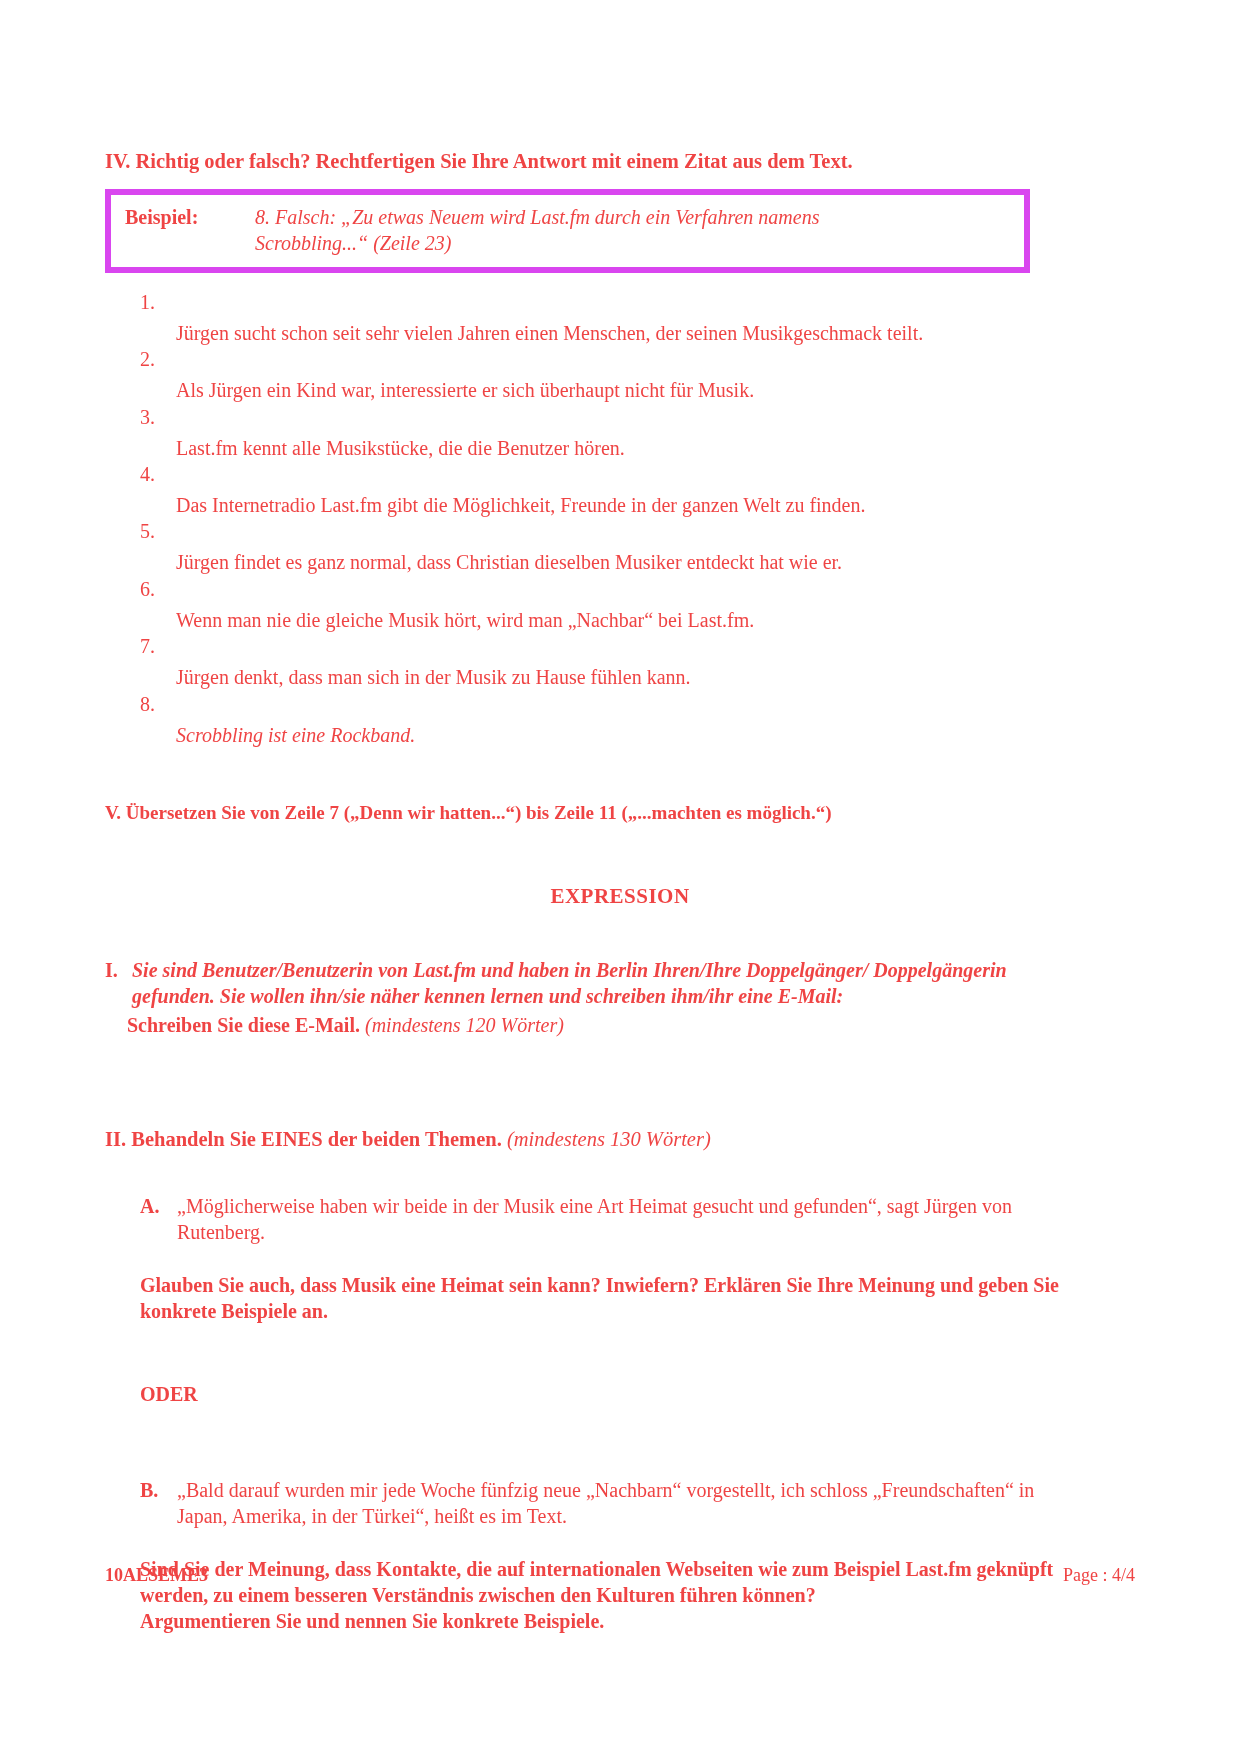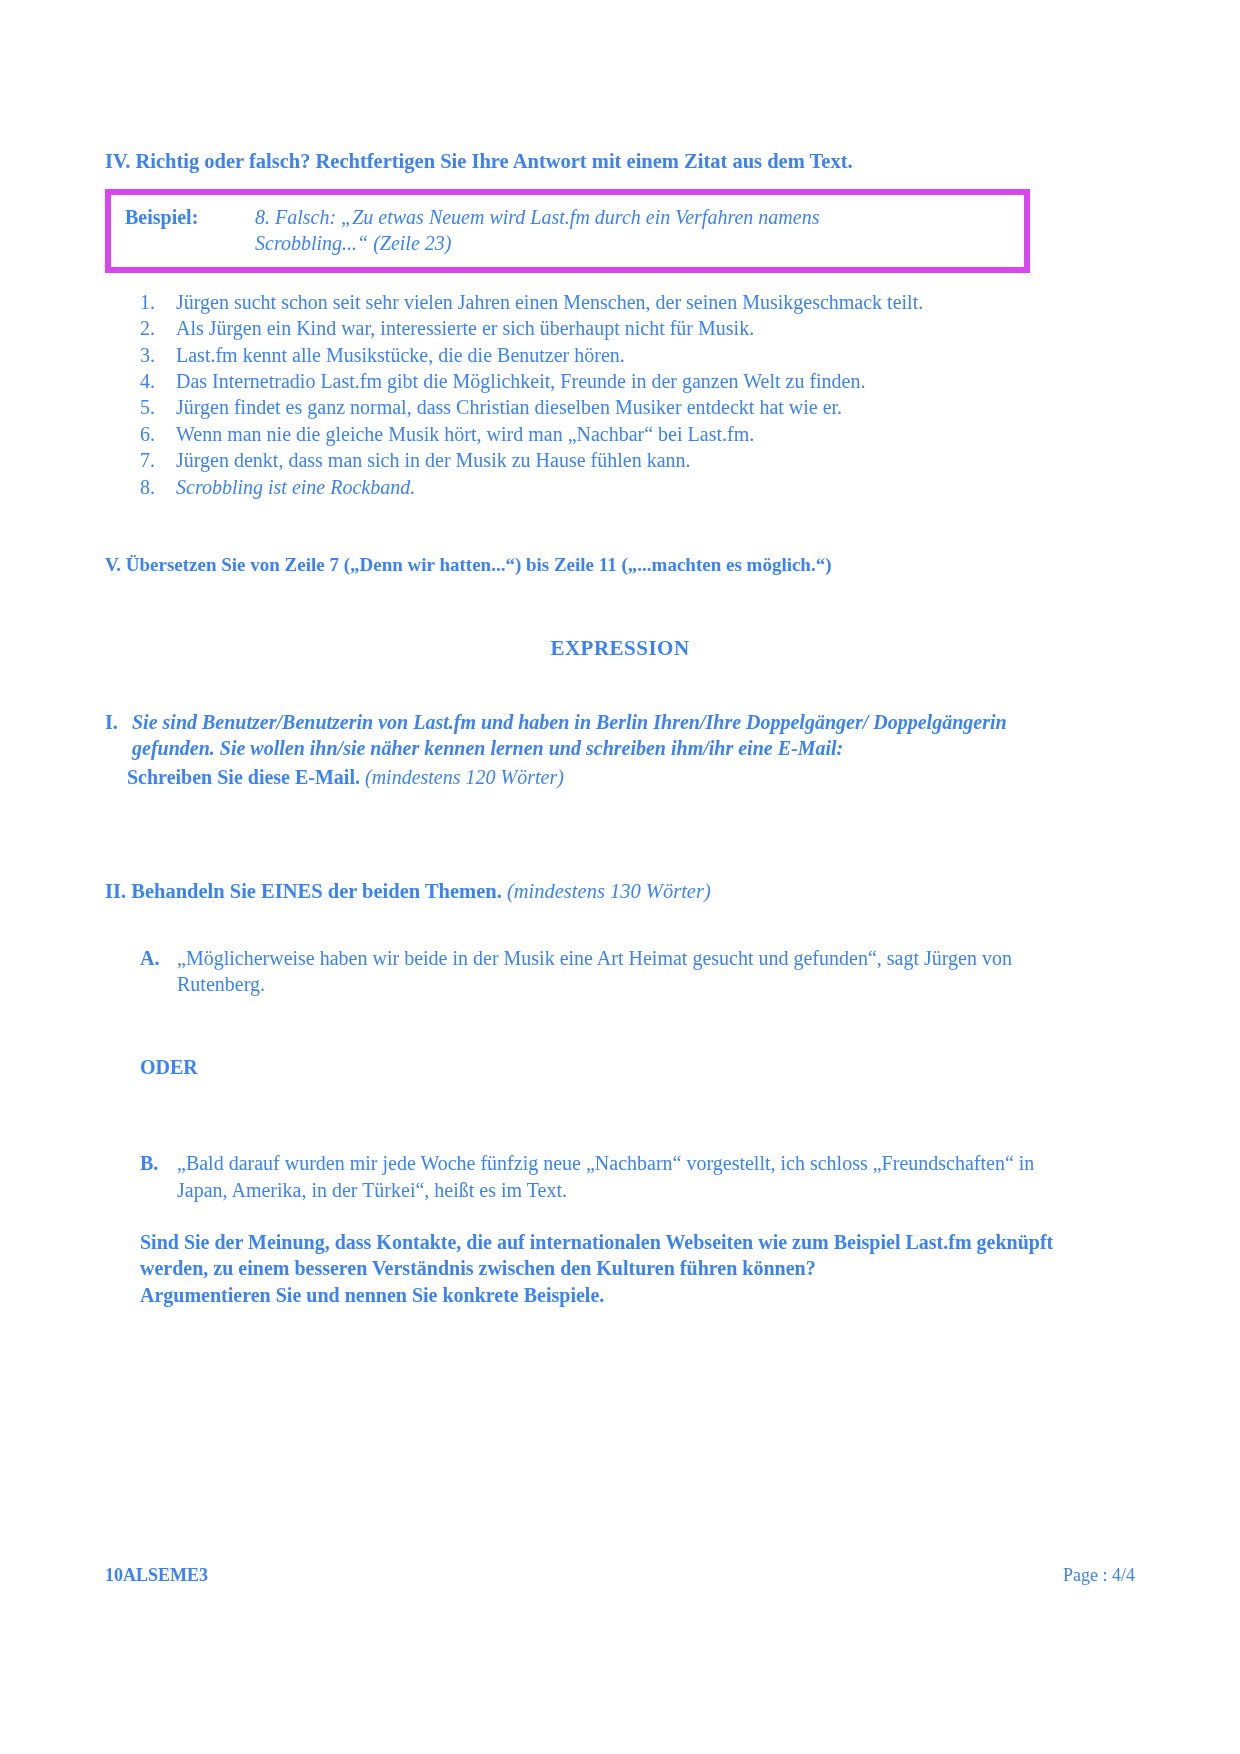--- a/index.html
+++ b/index.html
@@ -5,21 +5,21 @@
   html, body {
     margin: 0;
     padding: 0;
     background: #ffffff;
   }
   .page {
     position: relative;
     width: 1240px;
     height: 1650px;
     background: #ffffff;
-    color: #3b82f6;
+    color: #ef4444;
     font-family: "Liberation Serif", "DejaVu Serif", serif;
     font-size: 20px;
     line-height: 1.32;
     box-sizing: border-box;
     padding: 148px 105px 0 105px;
   }
   .bold { font-weight: bold; }
   .italic { font-style: italic; }
 
   .section-heading {
@@ -53,20 +53,21 @@
   .tf-item {
     display: flex;
     margin: 0;
   }
   .tf-num {
     width: 36px;
     flex: 0 0 36px;
   }
   .tf-text {
     max-width: 800px;
+    margin-top: 31px;
   }
   .tf-text.italic { font-style: italic; }
 
   .v-heading {
     margin-top: 52px;
     font-weight: bold;
     font-size: 19px;
     white-space: nowrap;
   }
 
@@ -213,20 +214,21 @@
   <div class="task2-heading section-heading">
     <span class="bold">II. Behandeln Sie EINES der beiden Themen.</span>
     <span class="note">(mindestens 130 Wörter)</span>
   </div>
 
   <div class="option">
     <span class="option-label">A.</span>
     <span class="option-quote">„Möglicherweise haben wir beide in der Musik eine Art Heimat gesucht und gefunden“, sagt Jürgen von Rutenberg.</span>
   </div>
 
+  <div class="question">Glauben Sie auch, dass Musik eine Heimat sein kann? Inwiefern? Erklären Sie Ihre Meinung und geben Sie konkrete Beispiele an.</div>
 
   <div class="oder">ODER</div>
 
   <div class="option option-b">
     <span class="option-label">B.</span>
     <span class="option-quote">„Bald darauf wurden mir jede Woche fünfzig neue „Nachbarn“ vorgestellt, ich schloss „Freundschaften“ in Japan, Amerika, in der Türkei“, heißt es im Text.</span>
   </div>
 
   <div class="question question-b">
     <span class="q-line1">Sind Sie der Meinung, dass Kontakte, die auf internationalen Webseiten wie zum Beispiel Last.fm geknüpft werden, zu einem besseren Verständnis zwischen den Kulturen führen können?</span>

